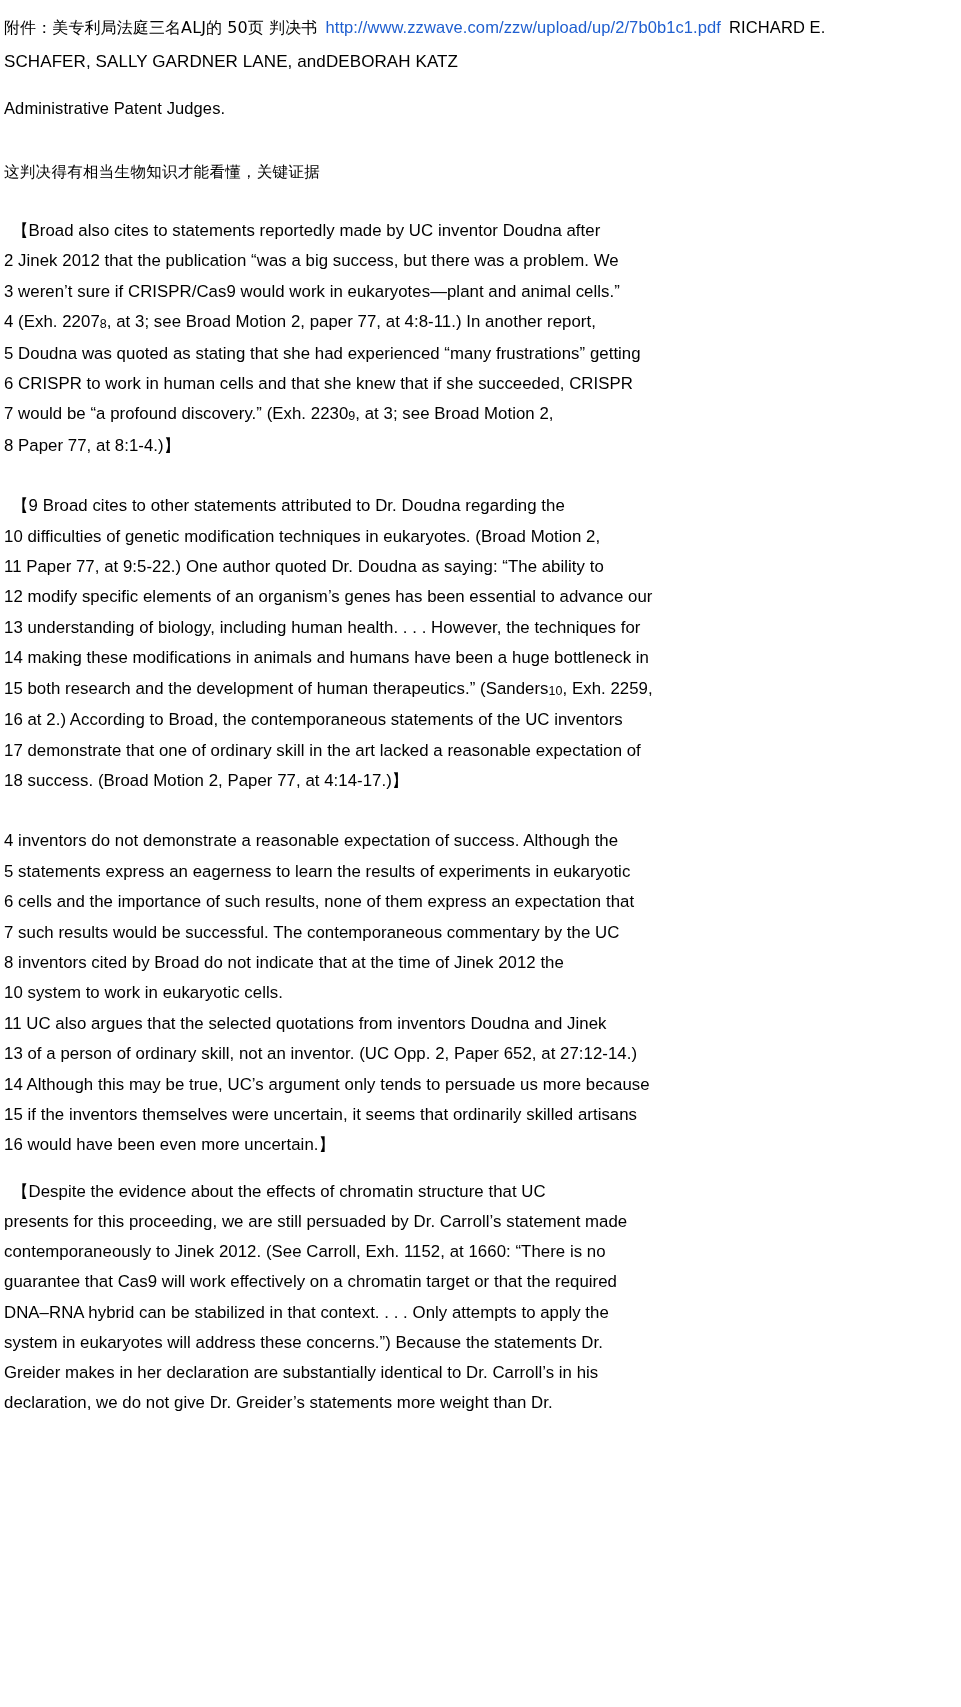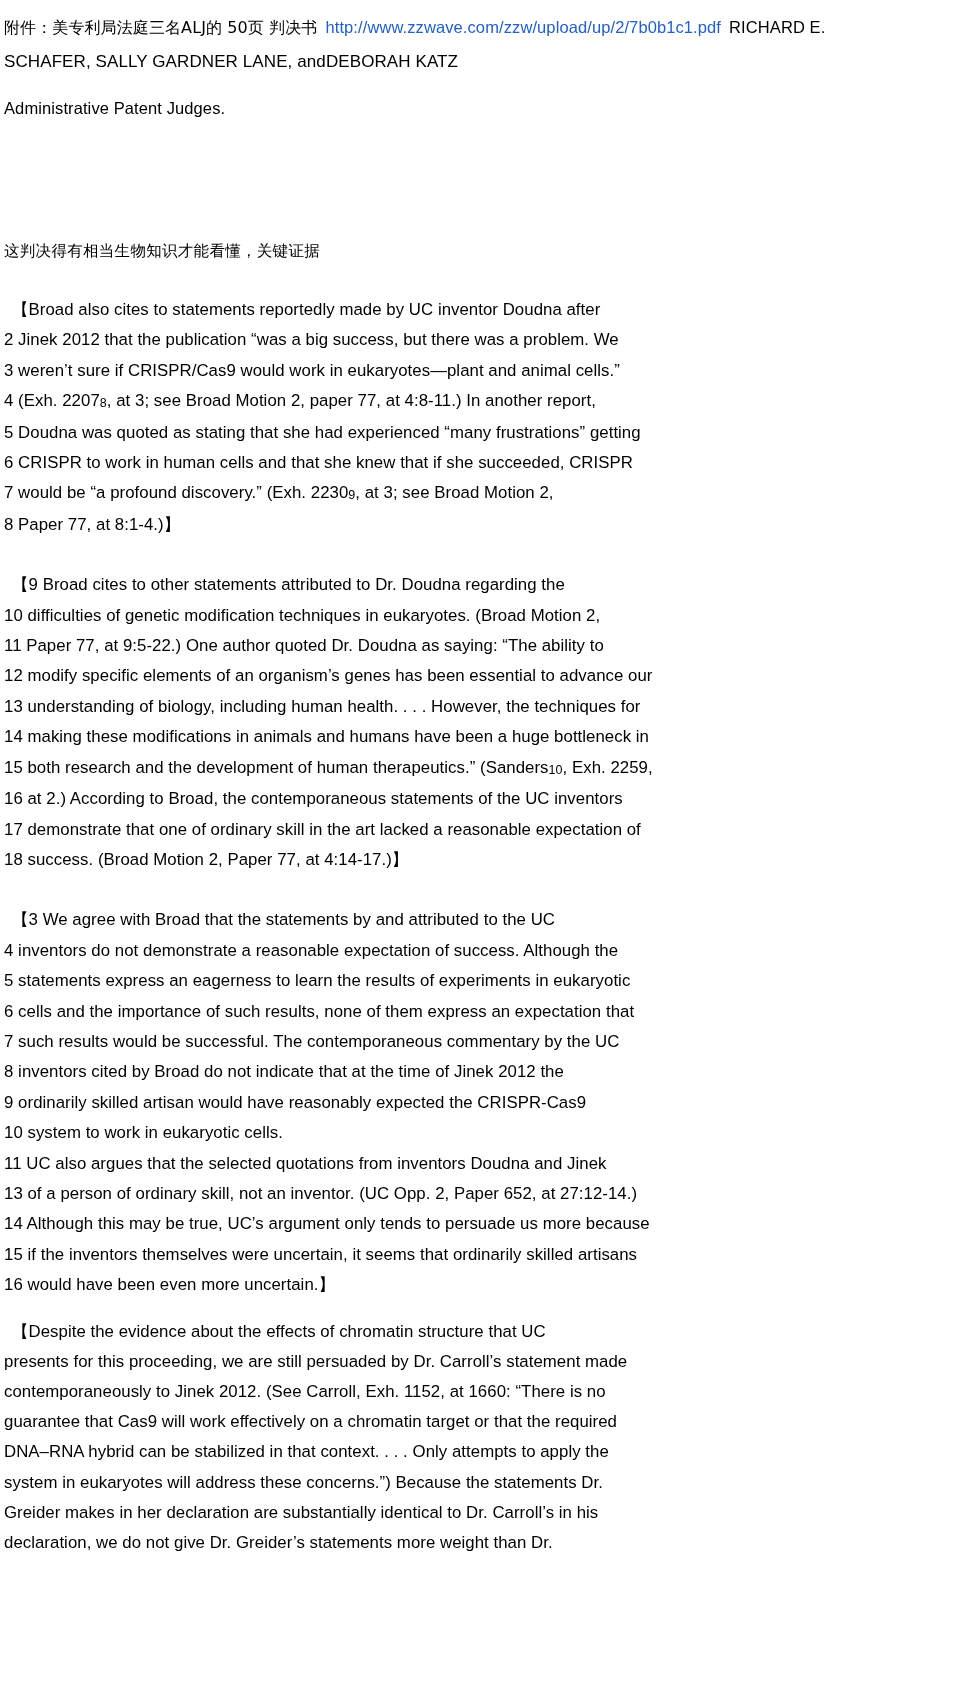--- a/index.html
+++ b/index.html
@@ -50,21 +50,21 @@
     line-height: 34px;
     margin-top: 12px;
     letter-spacing: 0.1px;
   }
 
   
   .cjk-note {
     font-family: "DejaVu Sans", "Liberation Sans", sans-serif;
     font-size: 15.5px;
     line-height: 28px;
-    margin-top: 112px;
+    margin-top: 33px;
     letter-spacing: 0.3px;
   }
 
   
   .block {
     margin-top: 30px;
   }
   .block .ln {
     font-size: 16.8px;
     line-height: 30.4px;
@@ -124,27 +124,25 @@
         <div class="ln"><span>11 </span><span>Paper 77, at 9:5-22.) One author quoted Dr. Doudna as saying: “The ability to</span></div>
         <div class="ln"><span>12 </span><span>modify specific elements of an organism’s genes has been essential to advance our</span></div>
         <div class="ln"><span>13 </span><span>understanding of biology, including human health. . . . However, the techniques for</span></div>
         <div class="ln"><span>14 </span><span>making these modifications in animals and humans have been a huge bottleneck in</span></div>
         <div class="ln"><span>15 </span><span>both research and the development of human therapeutics.” (Sanders</span><span class="sub">10</span><span>, Exh. 2259,</span></div>
         <div class="ln"><span>16 </span><span>at 2.) According to Broad, the contemporaneous statements of the UC inventors</span></div>
         <div class="ln"><span>17 </span><span>demonstrate that one of ordinary skill in the art lacked a reasonable expectation of</span></div>
         <div class="ln"><span>18 </span><span>success. (Broad Motion 2, Paper 77, at 4:14-17.)</span><span class="brk">】</span></div>
       </div>
       <div class="block">
-        <div class="ln indent"><span class="brk">【</span><span>3 </span><span>We agree with Broad that the statements by and attributed to the UC</span></div>
         <div class="ln"><span>4 </span><span>inventors do not demonstrate a reasonable expectation of success. Although the</span></div>
         <div class="ln"><span>5 </span><span>statements express an eagerness to learn the results of experiments in eukaryotic</span></div>
         <div class="ln"><span>6 </span><span>cells and the importance of such results, none of them express an expectation that</span></div>
         <div class="ln"><span>7 </span><span>such results would be successful. The contemporaneous commentary by the UC</span></div>
         <div class="ln"><span>8 </span><span>inventors cited by Broad do not indicate that at the time of Jinek 2012 the</span></div>
-        <div class="ln"><span>9 </span><span>ordinarily skilled artisan would have reasonably expected the CRISPR-Cas9</span></div>
         <div class="ln"><span>10 </span><span>system to work in eukaryotic cells.</span></div>
         <div class="ln"><span>11 </span><span>UC also argues that the selected quotations from inventors Doudna and Jinek</span></div>
         <div class="ln"><span>13 </span><span>of a person of ordinary skill, not an inventor. (UC Opp. 2, Paper 652, at 27:12-14.)</span></div>
         <div class="ln"><span>14 </span><span>Although this may be true, UC’s argument only tends to persuade us more because</span></div>
         <div class="ln"><span>15 </span><span>if the inventors themselves were uncertain, it seems that ordinarily skilled artisans</span></div>
         <div class="ln"><span>16 </span><span>would have been even more uncertain.</span><span class="brk">】</span></div>
       </div>
       <div class="block last">
         <div class="ln indent"><span class="brk">【</span><span>Despite the evidence about the effects of chromatin structure that UC</span></div>
         <div class="ln"><span>presents for this proceeding, we are still persuaded by Dr. Carroll’s statement made</span></div>

